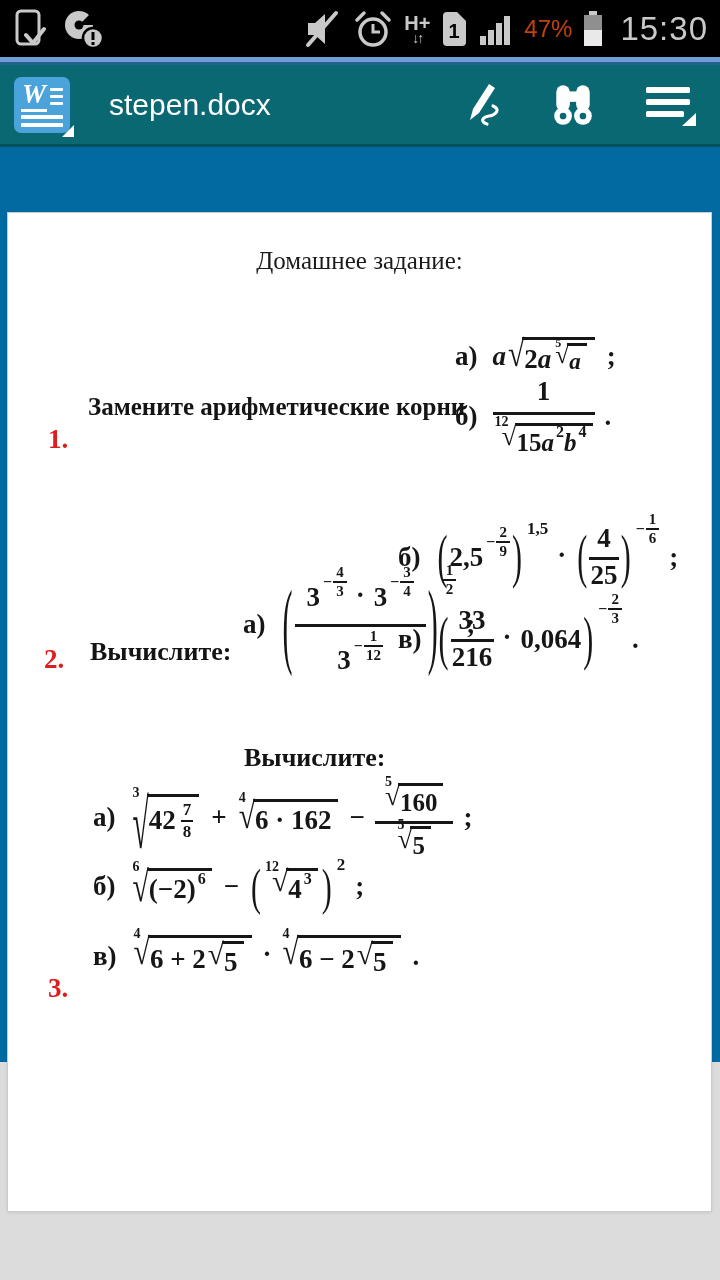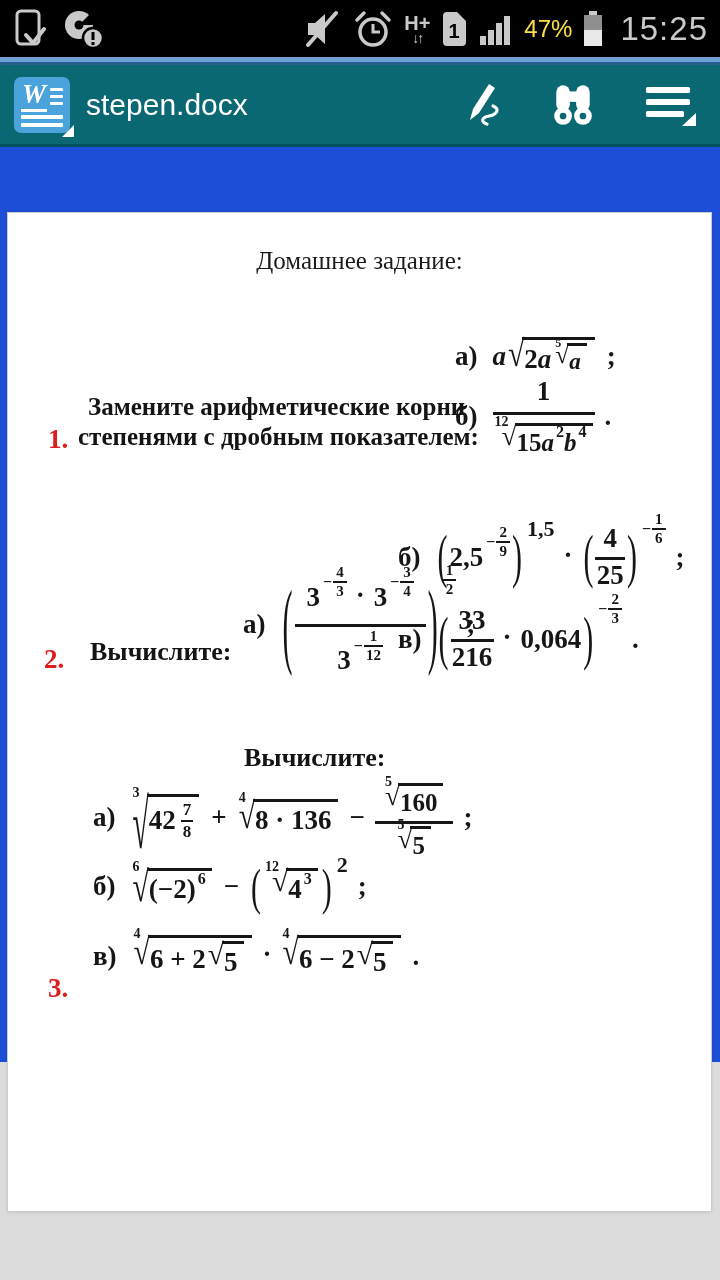--- a/index.html
+++ b/index.html
@@ -4,21 +4,21 @@
 <style>
   html,body{margin:0;padding:0;background:#555;}
   .screen{position:relative;width:720px;height:1280px;background:#dcdcdc;overflow:hidden;
           font-family:"Liberation Sans",sans-serif;}
 
   
   .status-bar{position:absolute;top:0;left:0;width:720px;height:57px;background:#000;
               display:flex;align-items:center;padding:0 12px;box-sizing:border-box;}
   .sb-left{display:flex;align-items:center;gap:16px;}
   .sb-right{margin-left:auto;display:flex;align-items:center;gap:10px;}
-  .sb-text{color:#fde047;font-size:24px;}
+  .sb-text{color:#c2410c;font-size:24px;}
   .sb-time{color:#c9c9c9;font-size:33px;margin-left:6px;letter-spacing:1px;}
   .net-wrap{display:flex;flex-direction:column;align-items:center;line-height:1;color:#c9c9c9;}
   .net-type{font-size:20px;font-weight:bold;}
   .net-arrows{font-size:14px;letter-spacing:-2px;margin-top:-2px;}
 
   
   .accent1{position:absolute;top:57px;left:0;width:720px;height:5px;background:#6f9fd4;}
   .accent2{position:absolute;top:62px;left:0;width:720px;height:3px;background:#27608f;}
   .app-bar{position:absolute;top:65px;left:0;width:720px;height:82px;background:#0a6873;
            border-bottom:3px solid #06525c;box-sizing:content-box;
@@ -27,26 +27,26 @@
   .doc-w{position:absolute;left:7px;top:3px;color:#fff;font:italic bold 27px "Liberation Serif",serif;
          border-bottom:3px solid #fff;line-height:1.1;padding:0 1px;}
   .doc-l{position:absolute;background:#fff;border-radius:1px;}
   .doc-l1{right:7px;top:11px;width:13px;height:3px;}
   .doc-l2{right:7px;top:18px;width:13px;height:3px;}
   .doc-l3{right:7px;top:25px;width:13px;height:3px;}
   .doc-l4{left:7px;right:7px;top:38px;height:4px;}
   .doc-l5{left:7px;right:7px;top:46px;height:4px;}
   .doc-tri{position:absolute;right:-4px;bottom:-4px;width:0;height:0;
            border-left:12px solid transparent;border-bottom:12px solid #fff;}
-  .ab-title{color:#fff;font-size:30px;margin-left:16px;font-weight:400;}
+  .ab-title{color:#fff;font-size:30px;margin-left:39px;font-weight:400;}
   .ab-actions{margin-left:auto;display:flex;align-items:center;gap:46px;padding-right:8px;}
   .ab-btn{display:flex;align-items:center;justify-content:center;}
 
   
-  .canvas{position:absolute;top:147px;left:0;width:720px;height:915px;background:#1d4ed8;}
+  .canvas{position:absolute;top:147px;left:0;width:720px;height:915px;background:#0369a1;}
   .page{position:absolute;left:8px;top:66px;width:703px;height:998px;background:#fff;
         box-shadow:0 0 0 1px #cbcbcb, 0 1px 4px rgba(0,0,0,0.15);}
 
   .doc-title{position:absolute;left:0;width:100%;text-align:center;
              font:25px "Liberation Serif",serif;color:#1b1b1b;}
   .btext{position:absolute;font:bold 25px "Liberation Serif",serif;color:#141414;}
   .task{position:absolute;font:bold 26px "Liberation Serif",serif;color:#141414;}
   .pnum{position:absolute;font:bold 27px "Liberation Serif",serif;color:#df1d1d;}
 
   
@@ -79,21 +79,21 @@
   .rb{border-top:3px solid #161616;display:inline-flex;align-items:center;padding:3px 6px 0 2px;margin-left:-2px;}
   .sy12{transform:scaleY(1.25);} .sy14{transform:scaleY(1.45);}  .sy24{transform:scaleY(2.35);}
   .rti{font-size:23px;margin-left:4px;}
   .rti .ridx{font-size:12px;top:-7px;margin-right:-6px;}
   .rtn{font-size:1em;}
 
   .bp{display:inline-block;font-weight:400;font-size:30px;transform-origin:50% 50%;padding:0 2px;}
   .py16{transform:scaleY(1.7);} .py18{transform:scaleY(1.95);} .py32{transform:scaleY(3.2);}
   .gx{display:inline-flex;align-items:center;position:relative;margin-left:3px;}
   .u44{top:-44px;} .u28{top:-28px;} .u30{top:-30px;} .u20{top:-22px;}
-  .plain{font-size:22px;}
+  .plain{font-size:17px;}
 
   .fr2a>.nu{padding:14px 12px 8px;}
   .fr2a>.de{padding-top:16px;padding-bottom:4px;}
   .f1b>.nu{padding:0 14px 5px;}
   .f1b>.de{padding-top:8px;font-size:25px;}
   .f3afr>.nu{padding:8px 8px 4px;font-size:25px;}
   .f3afr>.de{padding-top:2px;font-size:25px;}
 </style>
 </head>
 <body>
@@ -139,21 +139,21 @@
         <rect x="10" y="19" width="6" height="15" fill="#c9c9c9"></rect>
         <rect x="18" y="12" width="6" height="22" fill="#c9c9c9"></rect>
         <rect x="26" y="5" width="6" height="29" fill="#c9c9c9"></rect>
       </svg>
       <span class="sb-text">47%</span>
       <svg width="22" height="36" viewBox="0 0 22 36">
         <rect x="7" y="0" width="8" height="4" fill="#c9c9c9"></rect>
         <rect x="2" y="4" width="18" height="31" fill="#8f8f8f"></rect>
         <rect x="2" y="19" width="18" height="16" fill="#e9e9e9"></rect>
       </svg>
-      <span class="sb-time">15:25</span>
+      <span class="sb-time">15:30</span>
     </div>
   </div>
 
   <div class="accent1"></div>
   <div class="accent2"></div>
   <div class="app-bar">
     <div class="doc-icon">
       <span class="doc-w">W</span>
       <span class="doc-l doc-l1"></span>
       <span class="doc-l doc-l2"></span>
@@ -232,21 +232,20 @@
                   <span class="it">b</span>
                   <span class="sp">4</span>
               </span>
             </span>
           </span>
         </span>
         <span class="end">.</span>
       </div>
 
       <div class="btext" style="left:80px;top:180px">Замените арифметические корни</div>
-      <div class="btext" style="left:70px;top:210px">степенями с дробным показателем:</div>
       <div class="pnum" style="left:40px;top:211px">1.</div>
 
       <div class="math" style="left:390px;top:310px">
         <span class="lbl">б)</span>
         <span class="bp py18">(</span>
         <span>2,5</span>
         <span class="sup">
             <span class="neg">−</span>
             <span class="fx">
               <span class="n">2</span>
@@ -351,21 +350,21 @@
             <span class="fm">
                 <span class="n">7</span>
                 <span class="d">8</span>
               </span>
           </span>
         </span>
         <span class="op">+</span>
         <span class="rt">
           <span class="ridx">4</span>
           <span class="rs sy12">√</span>
-          <span class="rb">8 · 136</span>
+          <span class="rb">6 · 162</span>
         </span>
         <span class="op">−</span>
         <span class="fr f3afr">
           <span class="nu frow">
             <span class="rt">
                 <span class="ridx">5</span>
                 <span class="rs">√</span>
                 <span class="rb">160</span>
               </span>
           </span>

